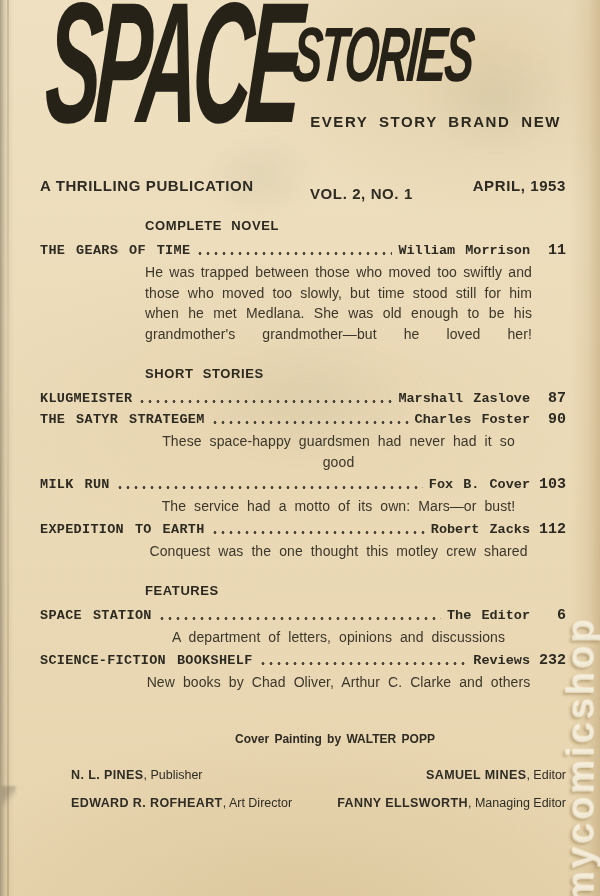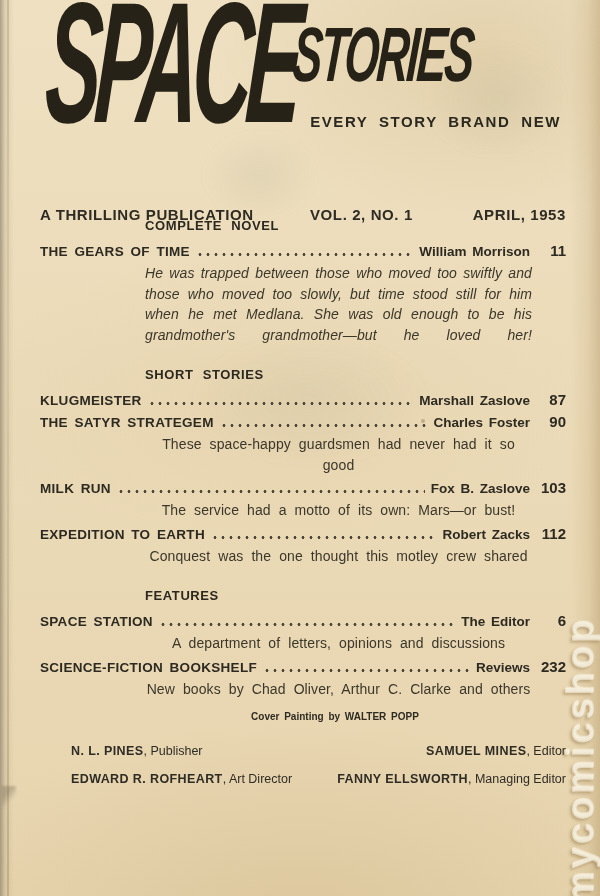--- a/index.html
+++ b/index.html
@@ -36,45 +36,45 @@
   
   .logo-space { position:absolute; left:52px; top:-24px; font-size:172px; line-height:172px;
     font-weight:bold; font-style:italic; letter-spacing:-13px; color:#262218;
     transform:scale(0.485,1.0) skewX(-7deg); transform-origin:left top; white-space:nowrap; }
   .logo-stories { position:absolute; left:296px; top:16px; font-size:77px; line-height:77px;
     font-weight:bold; font-style:italic; letter-spacing:-4px; color:#262218;
     transform:scale(0.58,1.0) skewX(-7deg); transform-origin:left top; white-space:nowrap; }
   .tagline { position:absolute; top:113px; right:39px; font-size:15px; font-weight:bold;
     letter-spacing:1.6px; word-spacing:5px; color:#2b2820; }
   .publine { position:absolute; top:177px; left:40px; right:34px; height:18px;
-    font-size:15px; font-weight:bold; letter-spacing:0.6px; color:#2e2b23;margin-top:29px; }
-  .publine .mid { position:absolute; left:270px; top:0; }
+    font-size:15px; font-weight:bold; letter-spacing:0.6px; color:#2e2b23; }
+  .publine .mid { position:absolute; left:270px; top:8px; }
   .publine .right { position:absolute; right:0; top:0; }
 
   
   .content { position:absolute; top:206px; left:0; width:600px; padding:0 34px 0 40px; }
   .section-heading { font-size:13px; font-weight:bold; letter-spacing:0.6px; word-spacing:5px;
     margin:22px 0 9px 105px; color:#2b2820; }
   .section:first-child .section-heading { margin-top:12px; }
   .entry { margin-bottom:3px; }
-  .entry-row { display:flex; align-items:baseline; line-height:18px; margin-bottom:2px; }
+  .entry-row { display:flex; align-items:baseline; line-height:18px; margin-bottom:2px;font-family:Liberation Mono, monospace; }
   .etitle { font-weight:bold; font-size:13.5px; letter-spacing:0.3px; word-spacing:2.5px;
     white-space:nowrap; color:#2d2a22; }
   .leader { flex:1 1 auto; align-self:stretch; margin:0 6px;
     background-image:radial-gradient(circle, rgba(52,48,38,0.85) 1.25px, transparent 1.7px);
     background-size:8px 5px; background-repeat:repeat-x; background-position:left calc(100% - 4px); }
   .eauthor { font-weight:bold; font-size:13.5px; word-spacing:2px; white-space:nowrap; color:#2d2a22; }
   .epage { min-width:36px; text-align:right; font-size:15px; font-weight:bold; color:#2d2a22; }
   .edesc { margin:0 34px 4px 105px; font-size:14px; line-height:20.5px; color:#3b372b;
     text-align:center; word-spacing:4px; letter-spacing:0.1px; }
-  .edesc.multiline { text-align:justify; text-align-last:justify; word-spacing:2px;font-style:italic; }
-
-  
-  .cover-credit { margin-top:12px; text-align:center; position:relative; left:32px;
-    font-size:10px; font-weight:bold; word-spacing:2px; color:#2e2b23; }
+  .edesc.multiline { text-align:justify; text-align-last:justify; word-spacing:2px; }
+
+  
+  .cover-credit { margin-top:40px; text-align:center; position:relative; left:32px;
+    font-size:12px; font-weight:bold; word-spacing:2px; color:#2e2b23; }
   .credits { display:flex; justify-content:space-between; margin-top:22px; padding-left:8px; }
   .credit-col { font-size:12.5px; }
   .credit-col.right { text-align:right; }
   .credit-line { margin-bottom:14px; white-space:nowrap; }
   .credit-name { font-weight:bold; letter-spacing:0.4px;margin-left:23px; }
 
   
   .watermark { position:absolute; right:-2px; bottom:-10px; writing-mode:vertical-rl;
     transform:rotate(180deg); font-size:38px; font-weight:bold; letter-spacing:3px;
     color:rgba(250,245,230,0.55);
@@ -135,21 +135,21 @@
           <span class="leader"></span>
           <span class="eauthor">Charles Foster</span>
           <span class="epage">90</span>
         </div>
         <div class="edesc">These space-happy guardsmen had never had it so good</div>
       </div>
       <div class="entry">
         <div class="entry-row">
           <span class="etitle">MILK RUN</span>
           <span class="leader"></span>
-          <span class="eauthor">Fox B. Zaslove</span>
+          <span class="eauthor">Fox B. Cover</span>
           <span class="epage">103</span>
         </div>
         <div class="edesc">The service had a motto of its own: Mars—or bust!</div>
       </div>
       <div class="entry">
         <div class="entry-row">
           <span class="etitle">EXPEDITION TO EARTH</span>
           <span class="leader"></span>
           <span class="eauthor">Robert Zacks</span>
           <span class="epage">112</span>

